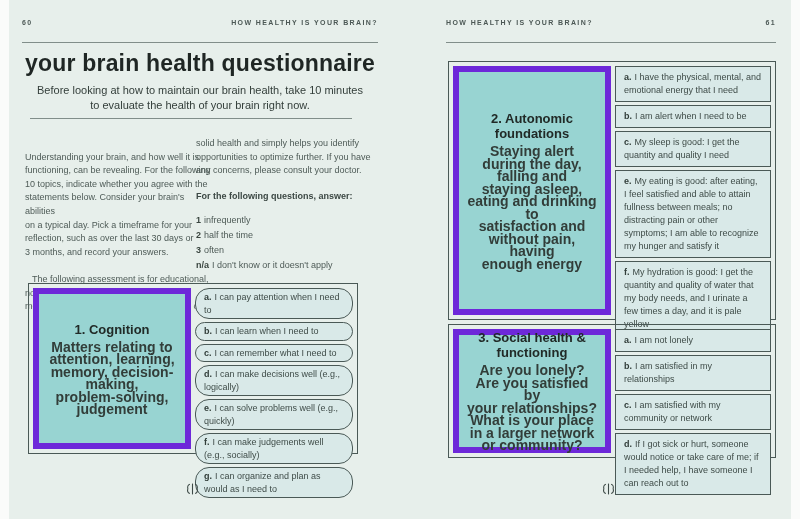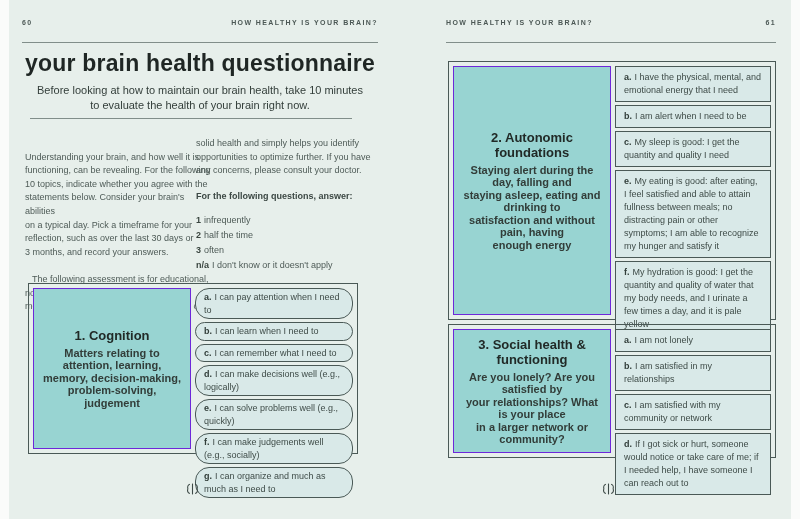--- a/index.html
+++ b/index.html
@@ -39,26 +39,26 @@
   .indent { text-indent:7px; }
   .answers-heading { font-weight:bold; font-size:9px; color:#3c4844; margin:13px 0 12px 0; }
   .keyline { font-size:9px; line-height:15px; color:#4e5b57; }
   .keyline b { color:#39453f; margin-right:3px; }
 
   
   .qtable {
     border:1px solid #4a5956; padding:4px; display:flex; gap:4px;
   }
   .qtable .head {
-    background:#98d4d2; border:1px solid #6d28d9; flex:0 0 158px;
+    background:#98d4d2; border:6px solid #6d28d9; flex:0 0 158px;
     display:flex; flex-direction:column; justify-content:center; align-items:center;
     text-align:center; padding:6px 8px;
   }
   .head-title { font-size:13px; font-weight:bold; color:#212a27; margin-bottom:4px; }
-  .head-desc { font-size:11px; font-weight:bold; line-height:12.5px; color:#323d39; white-space:pre-line; }
+  .head-desc { font-size:14px; font-weight:bold; line-height:12.5px; color:#323d39; white-space:pre-line; }
   .qtable .rows { flex:1; display:flex; flex-direction:column; justify-content:space-between; gap:3px; }
   .qtable .row {
     background:#d9e9e8; border:1px solid #4a5956; padding:4px 8px;
     font-size:9px; line-height:13px; color:#3f4c48;
     display:flex; align-items:center;
   }
   .qtable--tight .row { padding:2px 8px; line-height:12.5px;border-radius:14px; }
   .qk { font-weight:bold; margin-right:3px; color:#313d39; }
   .row-inner { display:block; }
   .row-inner .qk { display:inline; }
@@ -128,21 +128,21 @@
     <div class="row">
         <span class="row-inner"><span class="qk">d.</span><span class="qt">I can make decisions well (e.g., logically)</span></span>
       </div>
     <div class="row">
         <span class="row-inner"><span class="qk">e.</span><span class="qt">I can solve problems well (e.g., quickly)</span></span>
       </div>
     <div class="row">
         <span class="row-inner"><span class="qk">f.</span><span class="qt">I can make judgements well (e.g., socially)</span></span>
       </div>
     <div class="row">
-        <span class="row-inner"><span class="qk">g.</span><span class="qt">I can organize and much as much as I need to</span></span>
+        <span class="row-inner"><span class="qk">g.</span><span class="qt">I can organize and plan as would as I need to</span></span>
       </div>
   </div>
 </div>
 
 <svg class="abs ornament" style="left:186px; top:482px;" viewBox="0 0 12 12">
   <path d="M3.6,1.6 C1.8,2.1 1.2,3.8 1.7,5.6 C1.1,7.6 2,9.6 3.6,10.2"></path>
   <path d="M8.4,1.6 C10.2,2.1 10.8,3.8 10.3,5.6 C10.9,7.6 10,9.6 8.4,10.2"></path>
   <path d="M6,1 L6,11"></path>
 </svg>
 

